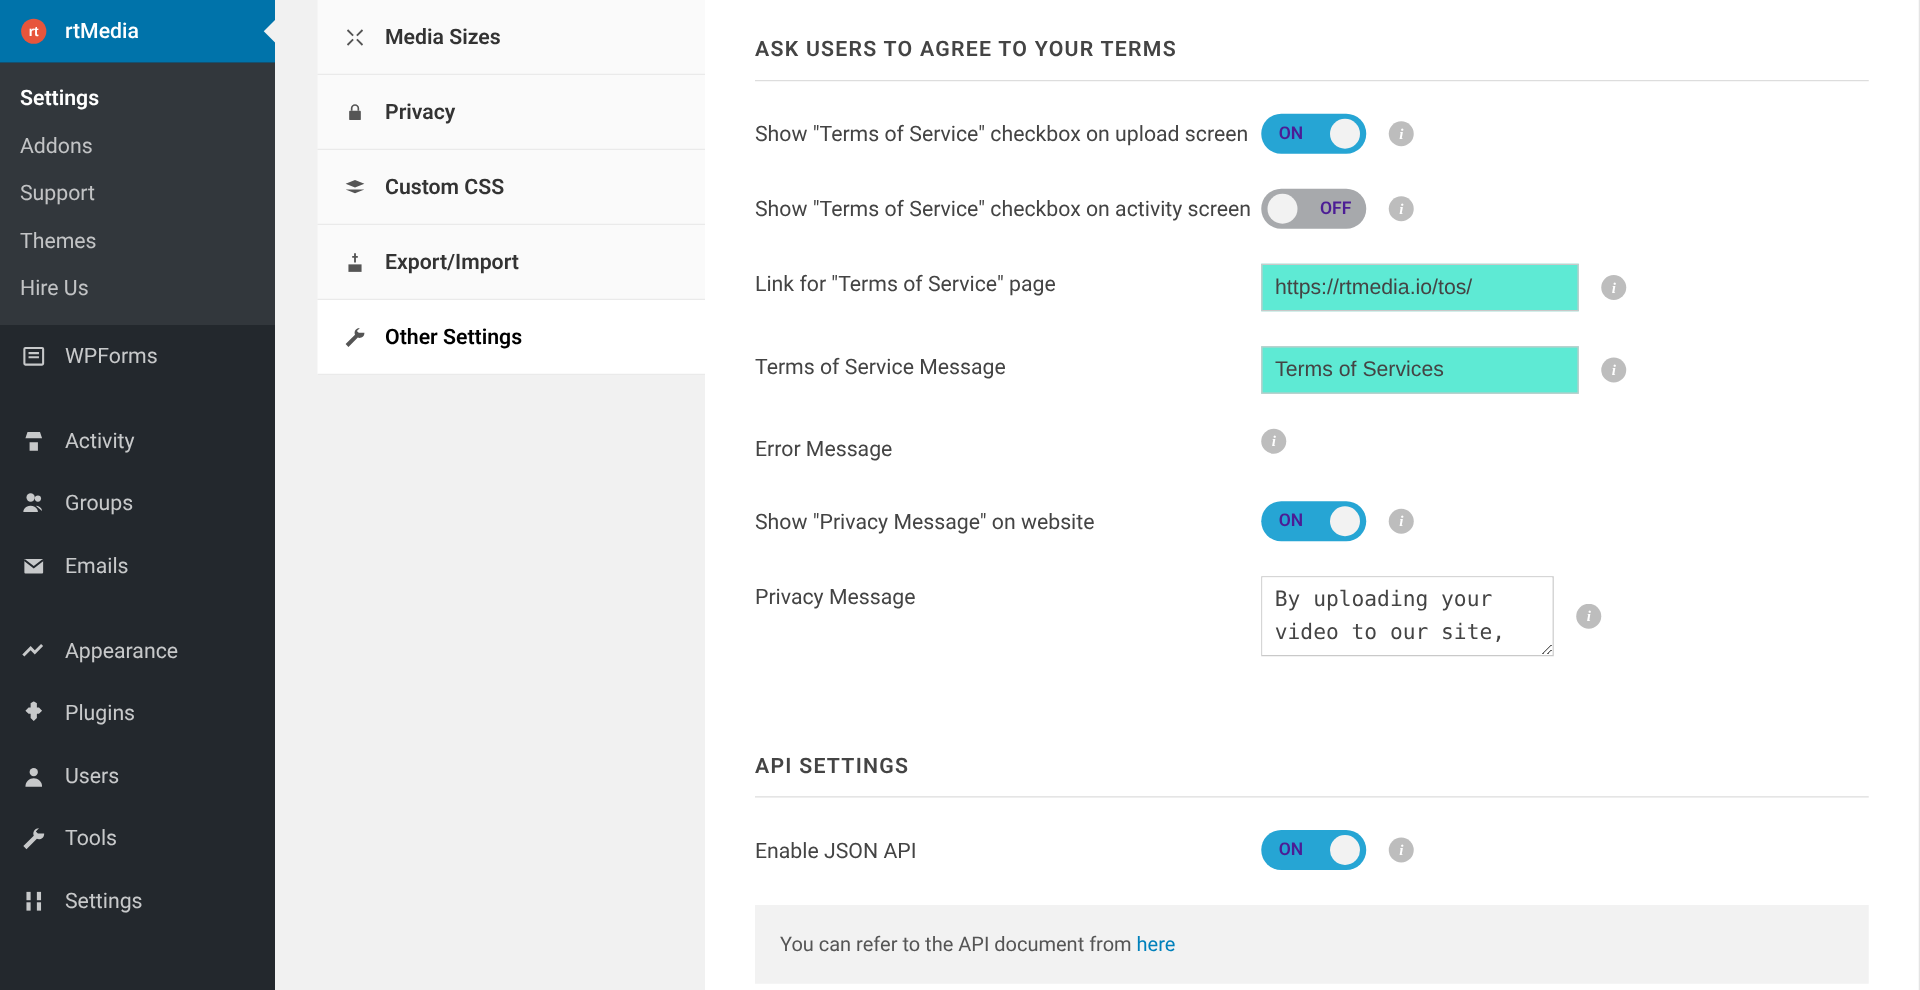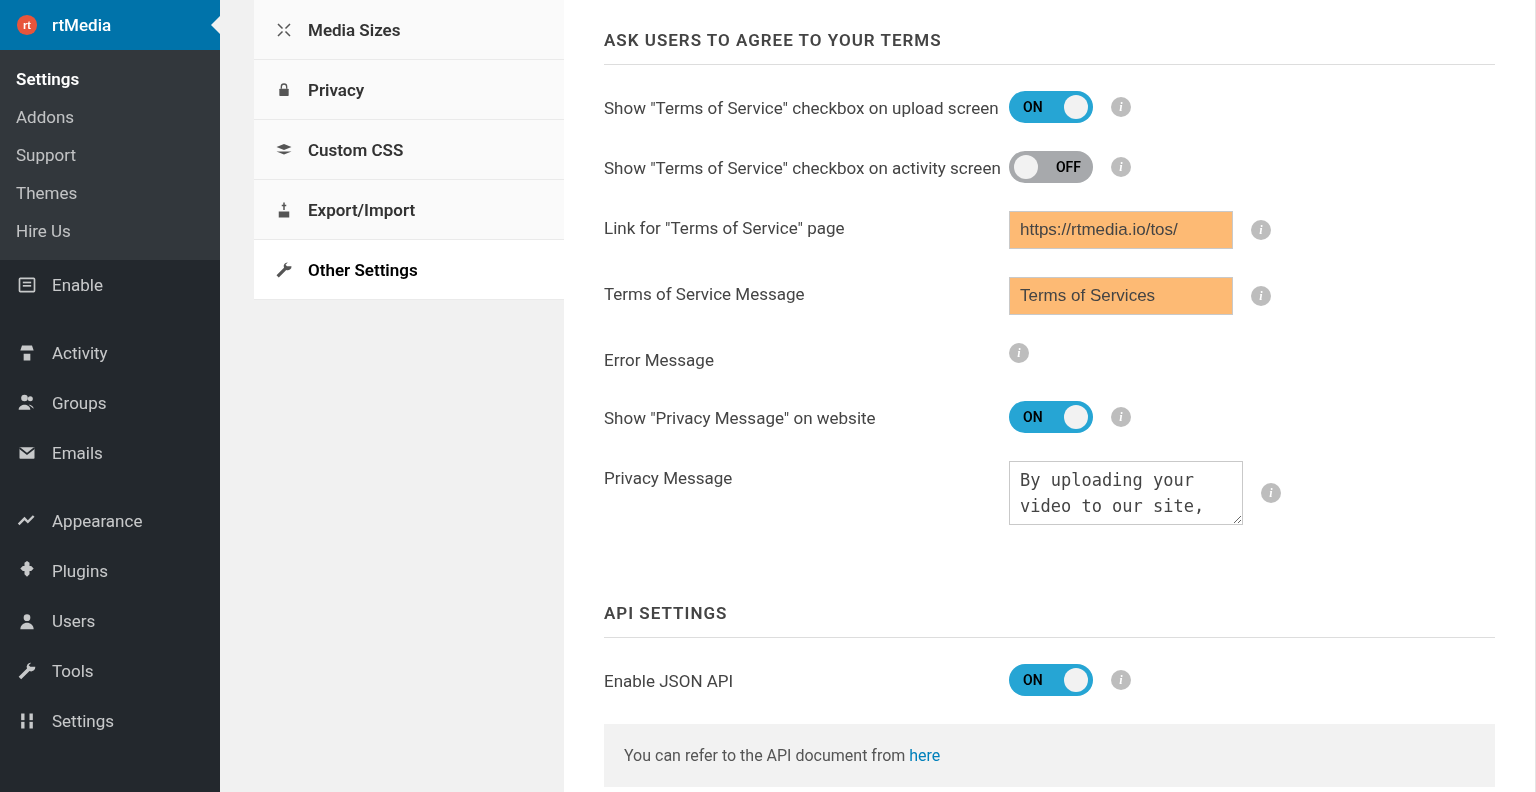--- a/index.html
+++ b/index.html
@@ -25,25 +25,25 @@
   .section-title { font-size:17px; letter-spacing:1px; font-weight:600; color:#444; border-bottom:1px solid #ddd; padding-bottom:14px; margin-bottom:26px; text-transform:uppercase;}
   .row { display:flex; align-items:flex-start; margin-bottom:28px; }
   .row .label { width:405px; font-size:17px; color:#444; padding-top:4px; line-height:1.55; }
   .row .control { display:flex; align-items:center; gap:18px; }
   .toggle { width:84px; height:32px; border-radius:16px; position:relative; cursor:pointer; display:flex; align-items:center; }
   .toggle.on { background:#26a5d4; }
   .toggle.off { background:#a7a9ac; }
   .toggle .knob { width:24px; height:24px; background:#f2f2f2; border-radius:50%; position:absolute; top:4px; }
   .toggle.on .knob { right:5px; }
   .toggle.off .knob { left:5px; }
-  .toggle .txt { color:#000000; font-size:14px; font-weight:600; position:absolute;}
+  .toggle .txt { color:#4c1d95; font-size:14px; font-weight:600; position:absolute;}
   .toggle.on .txt { left:14px; }
   .toggle.off .txt { right:12px; }
   .info { width:20px; height:20px; border-radius:50%; background:#bdbdbd; color:#fff; display:flex; align-items:center; justify-content:center; font-size:12px; font-weight:700; font-style:italic; font-family:Georgia,serif; cursor:help;}
-  .input { width:224px; height:38px; border:1px solid #c9c9c9; padding:0 10px; font-size:17px; color:#444; background:#fdba74;}
+  .input { width:254px; height:38px; border:1px solid #c9c9c9; padding:0 10px; font-size:17px; color:#444; background:#5eead4;}
   .textarea { width:234px; height:64px; border:1px solid #c9c9c9; padding:6px 10px; font-size:17px; color:#444; resize:both; line-height:1.5;}
   .spacer { height:50px; }
   .notice { background:#f2f2f2; padding:22px 20px; font-size:16px; color:#555; }
   .notice a { color:#0080bb; text-decoration:none; }
 </style>
 </head>
 <body>
 
 <div class="app">
   <div class="sidebar">
@@ -65,21 +65,21 @@
     </div>
 
     <div class="sidebar-item">
       <span class="icon">
           <svg viewBox="0 0 24 24" width="20" height="20" fill="currentColor">
             <rect x="3" y="4" width="18" height="16" rx="1" fill="none" stroke="currentColor" stroke-width="2"></rect>
             <line x1="7" y1="9" x2="17" y2="9" stroke="currentColor" stroke-width="2"></line>
             <line x1="7" y1="13" x2="17" y2="13" stroke="currentColor" stroke-width="2"></line>
           </svg>
         </span>
-      <span>Enable</span>
+      <span>WPForms</span>
     </div>
     <div class="sidebar-sep"></div>
     <div class="sidebar-item">
       <span class="icon">
           <svg viewBox="0 0 24 24" width="20" height="20" fill="currentColor">
             <path d="M8 21v-8h8v8M6 3h12l2 6H4z"></path>
           </svg>
         </span>
       <span>Activity</span>
     </div>

